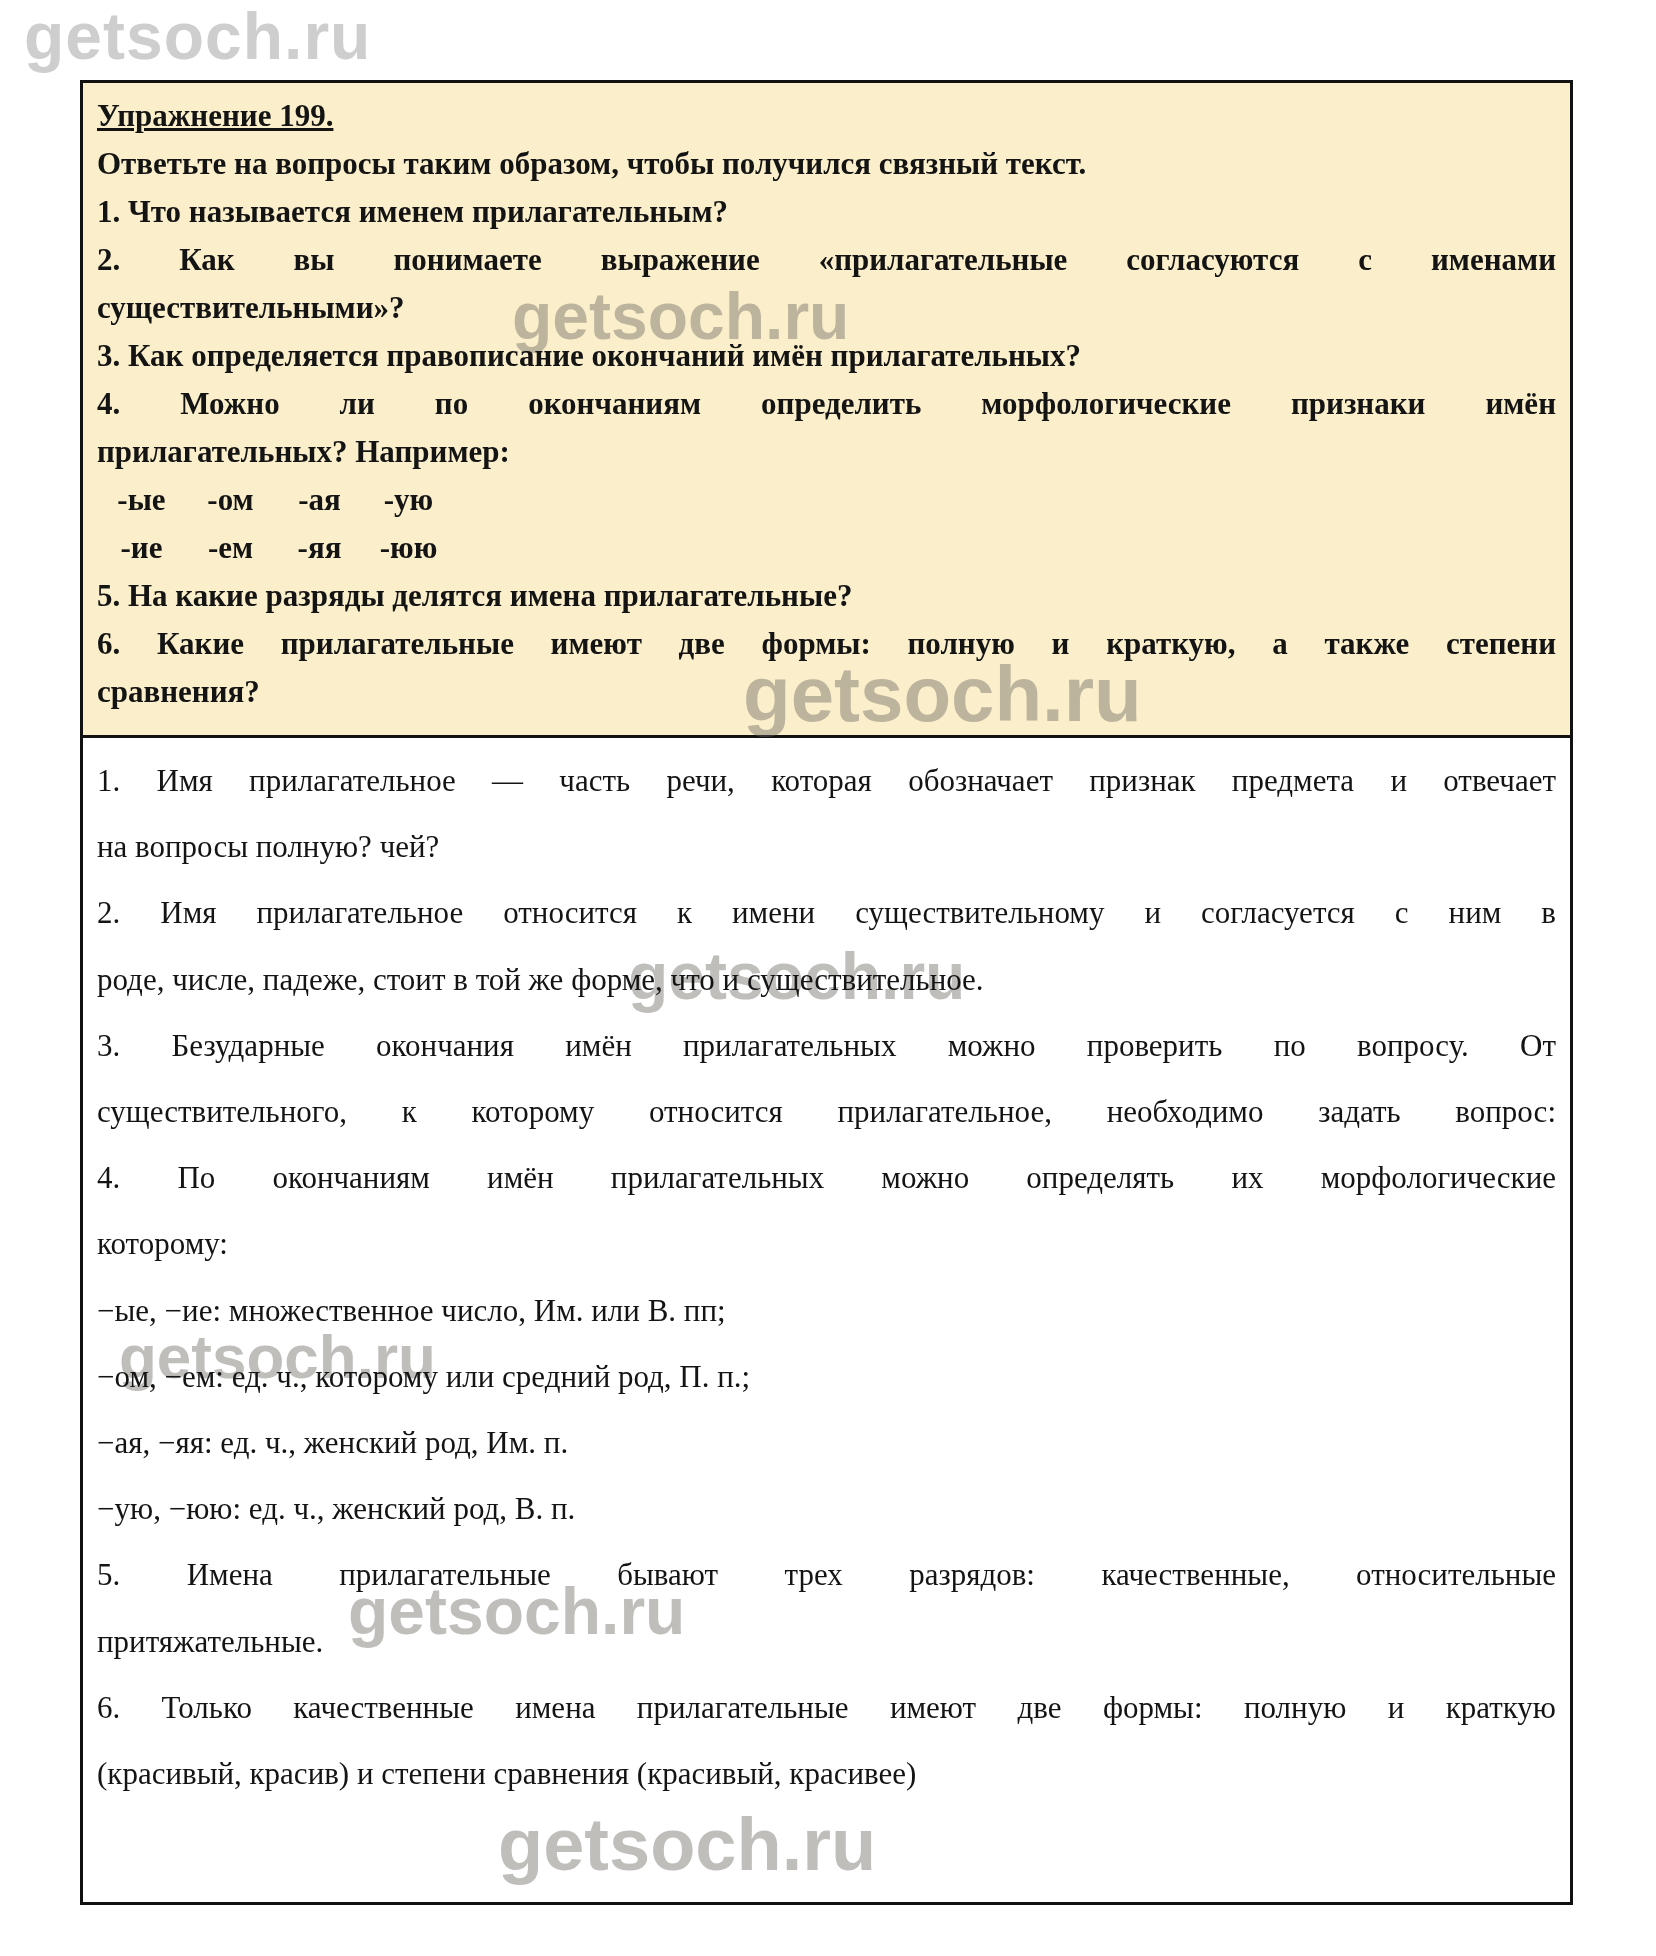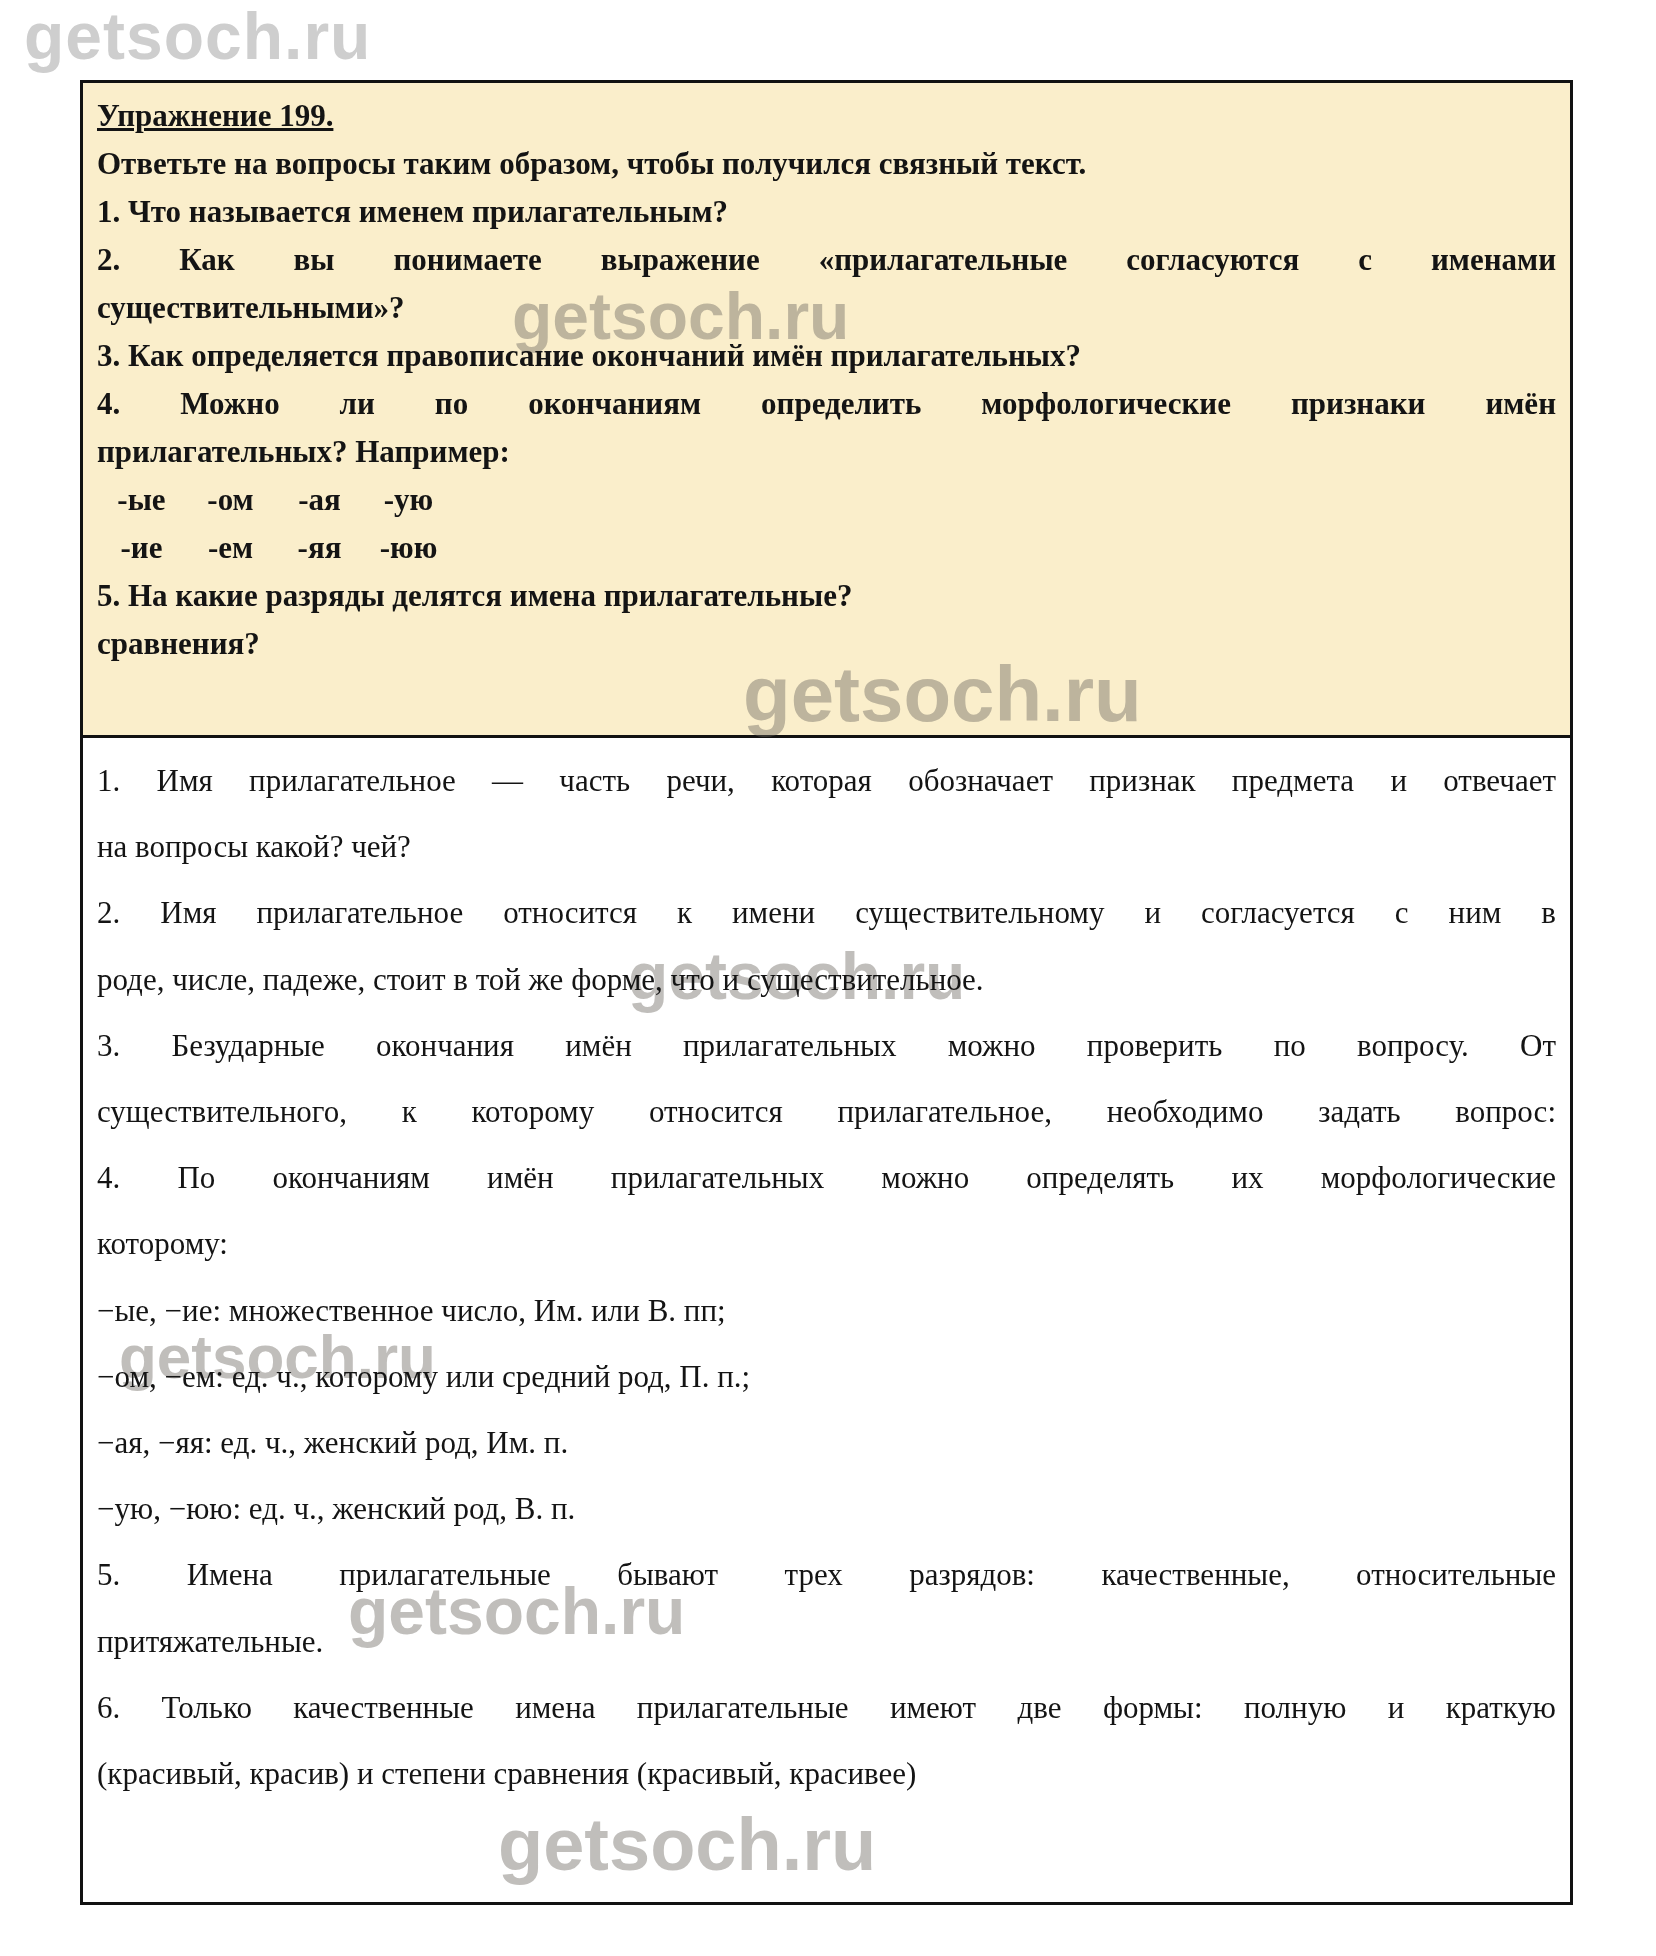--- a/index.html
+++ b/index.html
@@ -111,32 +111,33 @@
       <div class="line">Ответьте на вопросы таким образом, чтобы получился связный текст.</div>
       <div class="line">1. Что называется именем прилагательным?</div>
       <div class="line just">2. Как вы понимаете выражение «прилагательные согласуются с именами</div>
       <div class="line">существительными»?</div>
       <div class="line">3. Как определяется правописание окончаний имён прилагательных?</div>
       <div class="line just">4. Можно ли по окончаниям определить морфологические признаки имён</div>
       <div class="line">прилагательных? Например:</div>
       <div class="line"><span class="col">-ые</span><span class="col">-ом</span><span class="col">-ая</span><span class="col">-ую</span></div>
       <div class="line"><span class="col">-ие</span><span class="col">-ем</span><span class="col">-яя</span><span class="col">-юю</span></div>
       <div class="line">5. На какие разряды делятся имена прилагательные?</div>
+      <div class="line just">6. Какие прилагательные имеют две формы: полную и краткую, а также степени</div>
       <div class="line">сравнения?</div>
     </div>
 </div>
 
 <div class="abox">
   <div class="wm wm-a1">getsoch.ru</div>
   <div class="wm wm-a2">getsoch.ru</div>
   <div class="wm wm-a3">getsoch.ru</div>
   <div class="wm wm-a4">getsoch.ru</div>
   <div id="a-lines">
       <div class="line just">1. Имя прилагательное — часть речи, которая обозначает признак предмета и отвечает</div>
-      <div class="line">на вопросы какой? чей?</div>
+      <div class="line">на вопросы полную? чей?</div>
       <div class="line just">2. Имя прилагательное относится к имени существительному и согласуется с ним в</div>
       <div class="line">роде, числе, падеже, стоит в той же форме, что и существительное.</div>
       <div class="line just">3. Безударные окончания имён прилагательных можно проверить по вопросу. От</div>
       <div class="line just">существительного, к которому относится прилагательное, необходимо задать вопрос:</div>
       <div class="line just">4. По окончаниям имён прилагательных можно определять их морфологические</div>
       <div class="line">которому:</div>
       <div class="line">−ые, −ие: множественное число, Им. или В. пп;</div>
       <div class="line">−ом, −ем: ед. ч., которому или средний род, П. п.;</div>
       <div class="line">−ая, −яя: ед. ч., женский род, Им. п.</div>
       <div class="line">−ую, −юю: ед. ч., женский род, В. п.</div>

